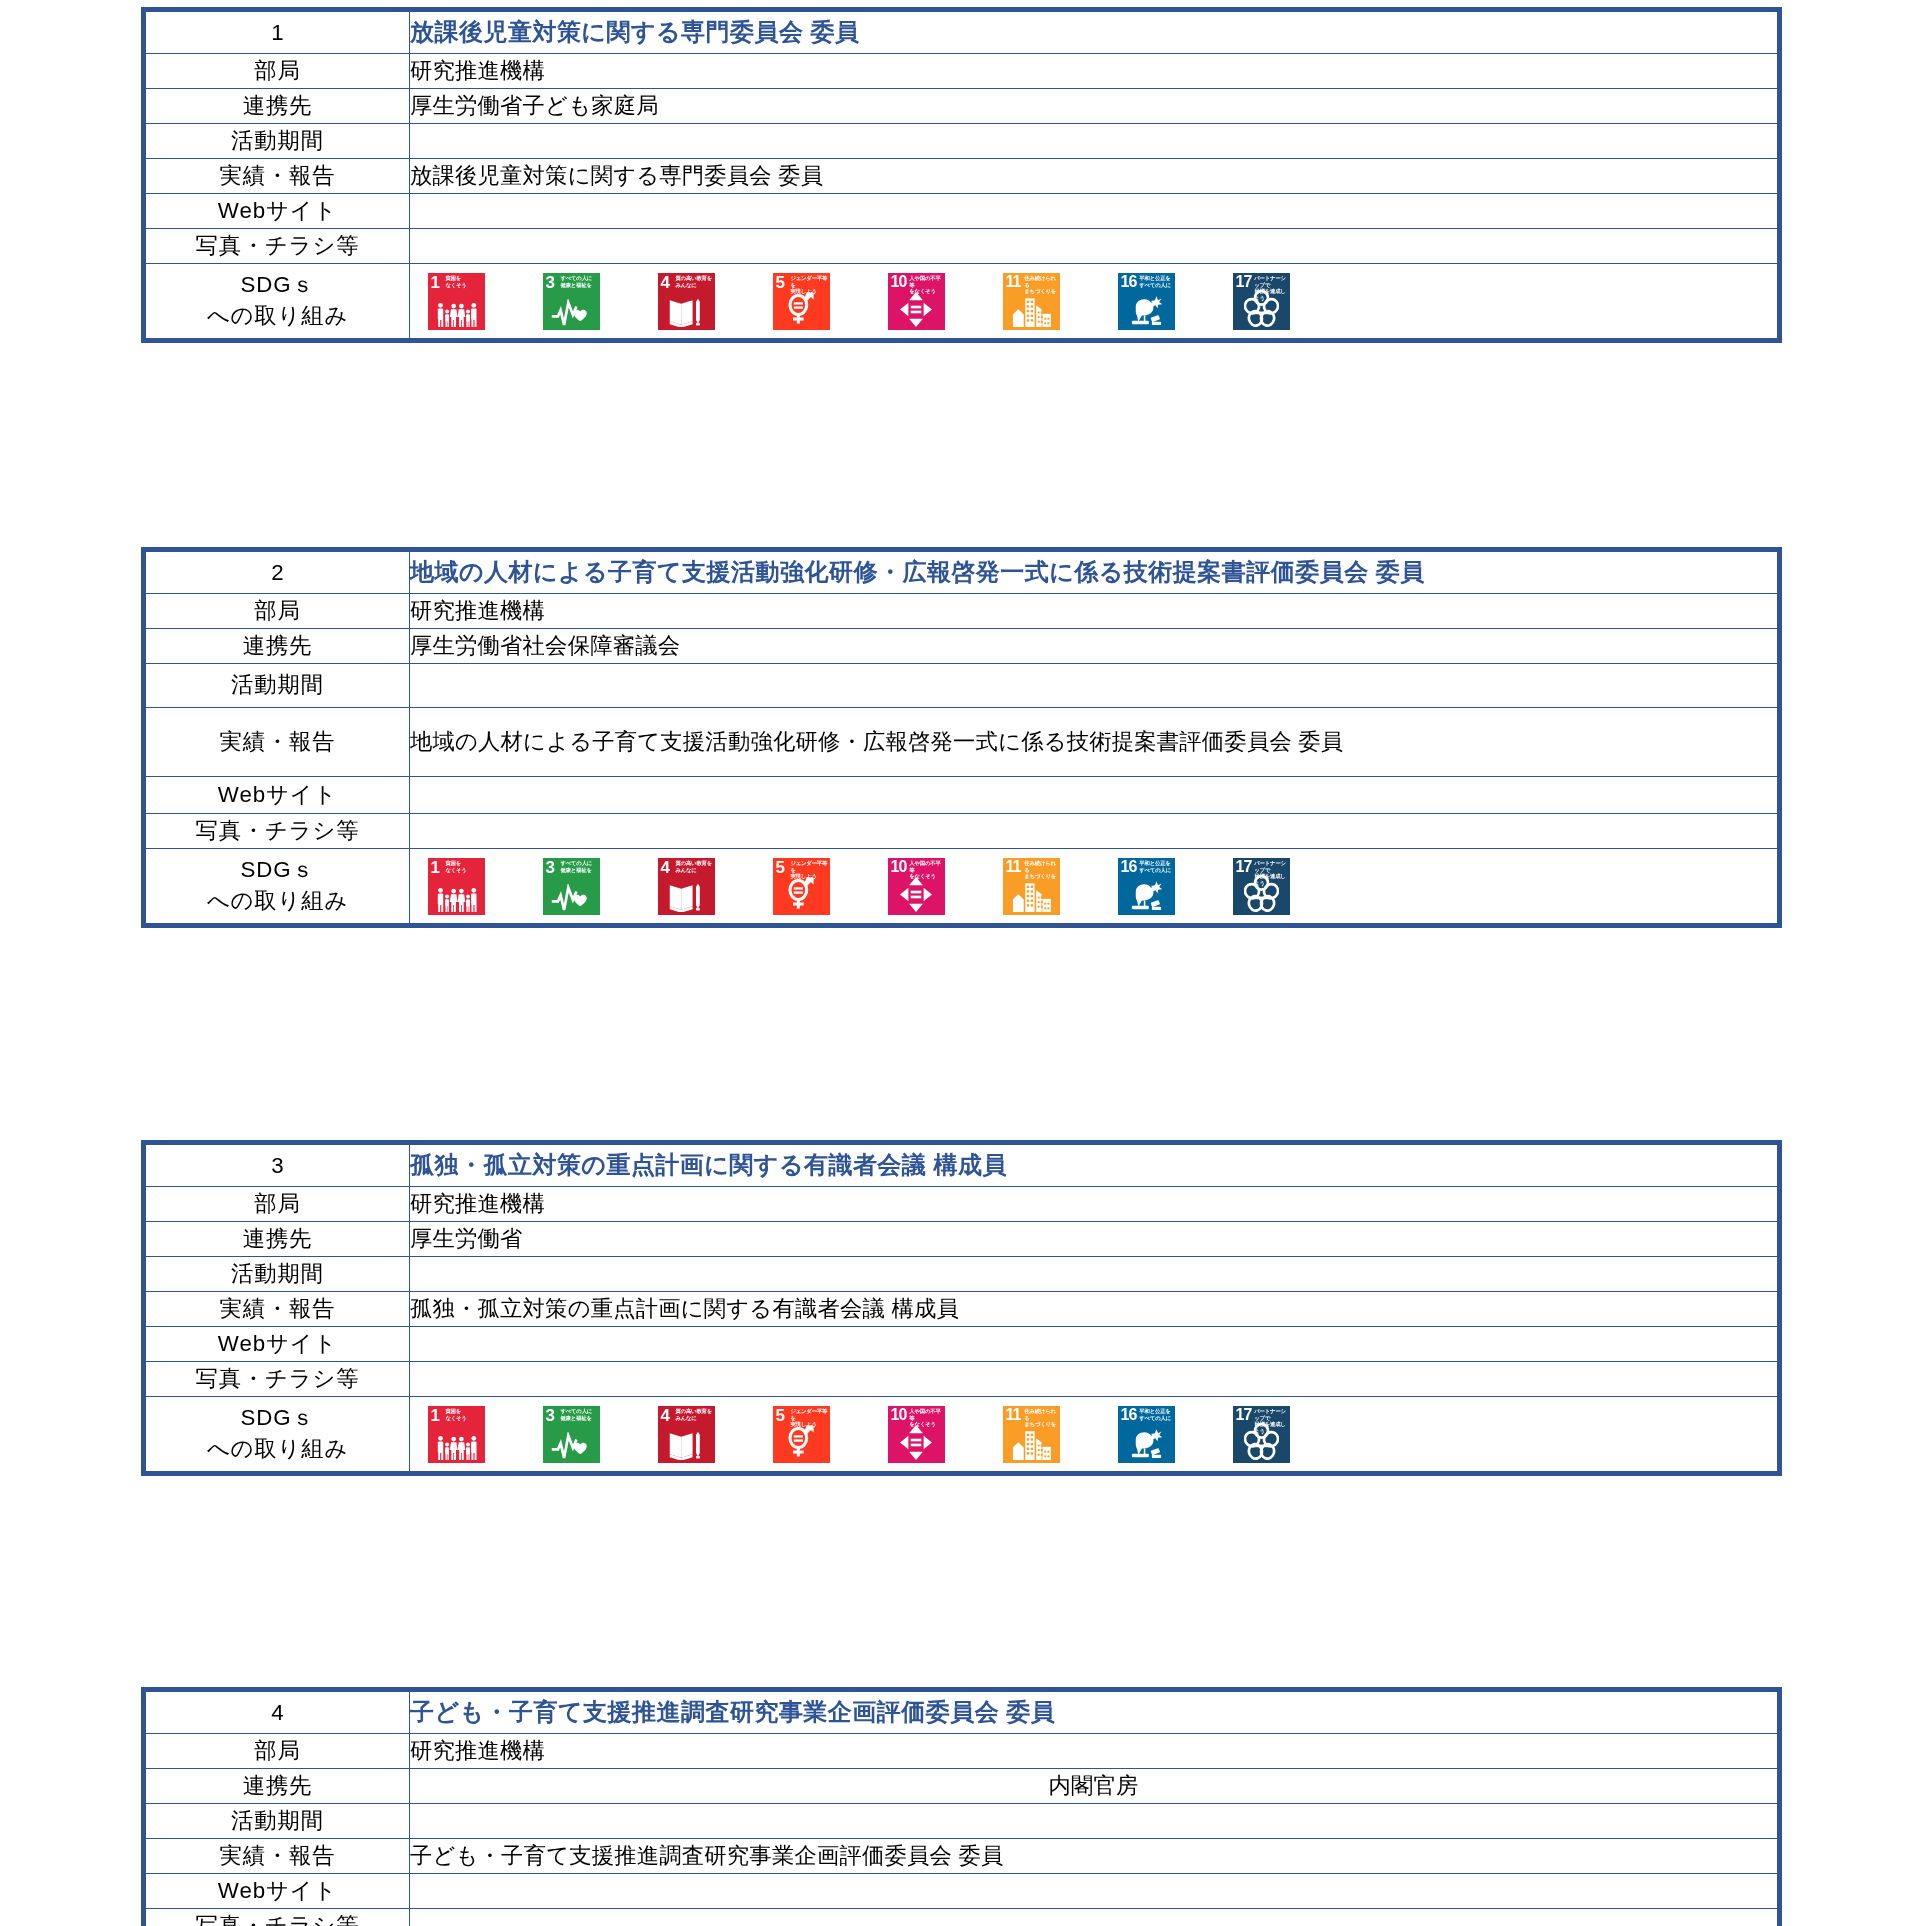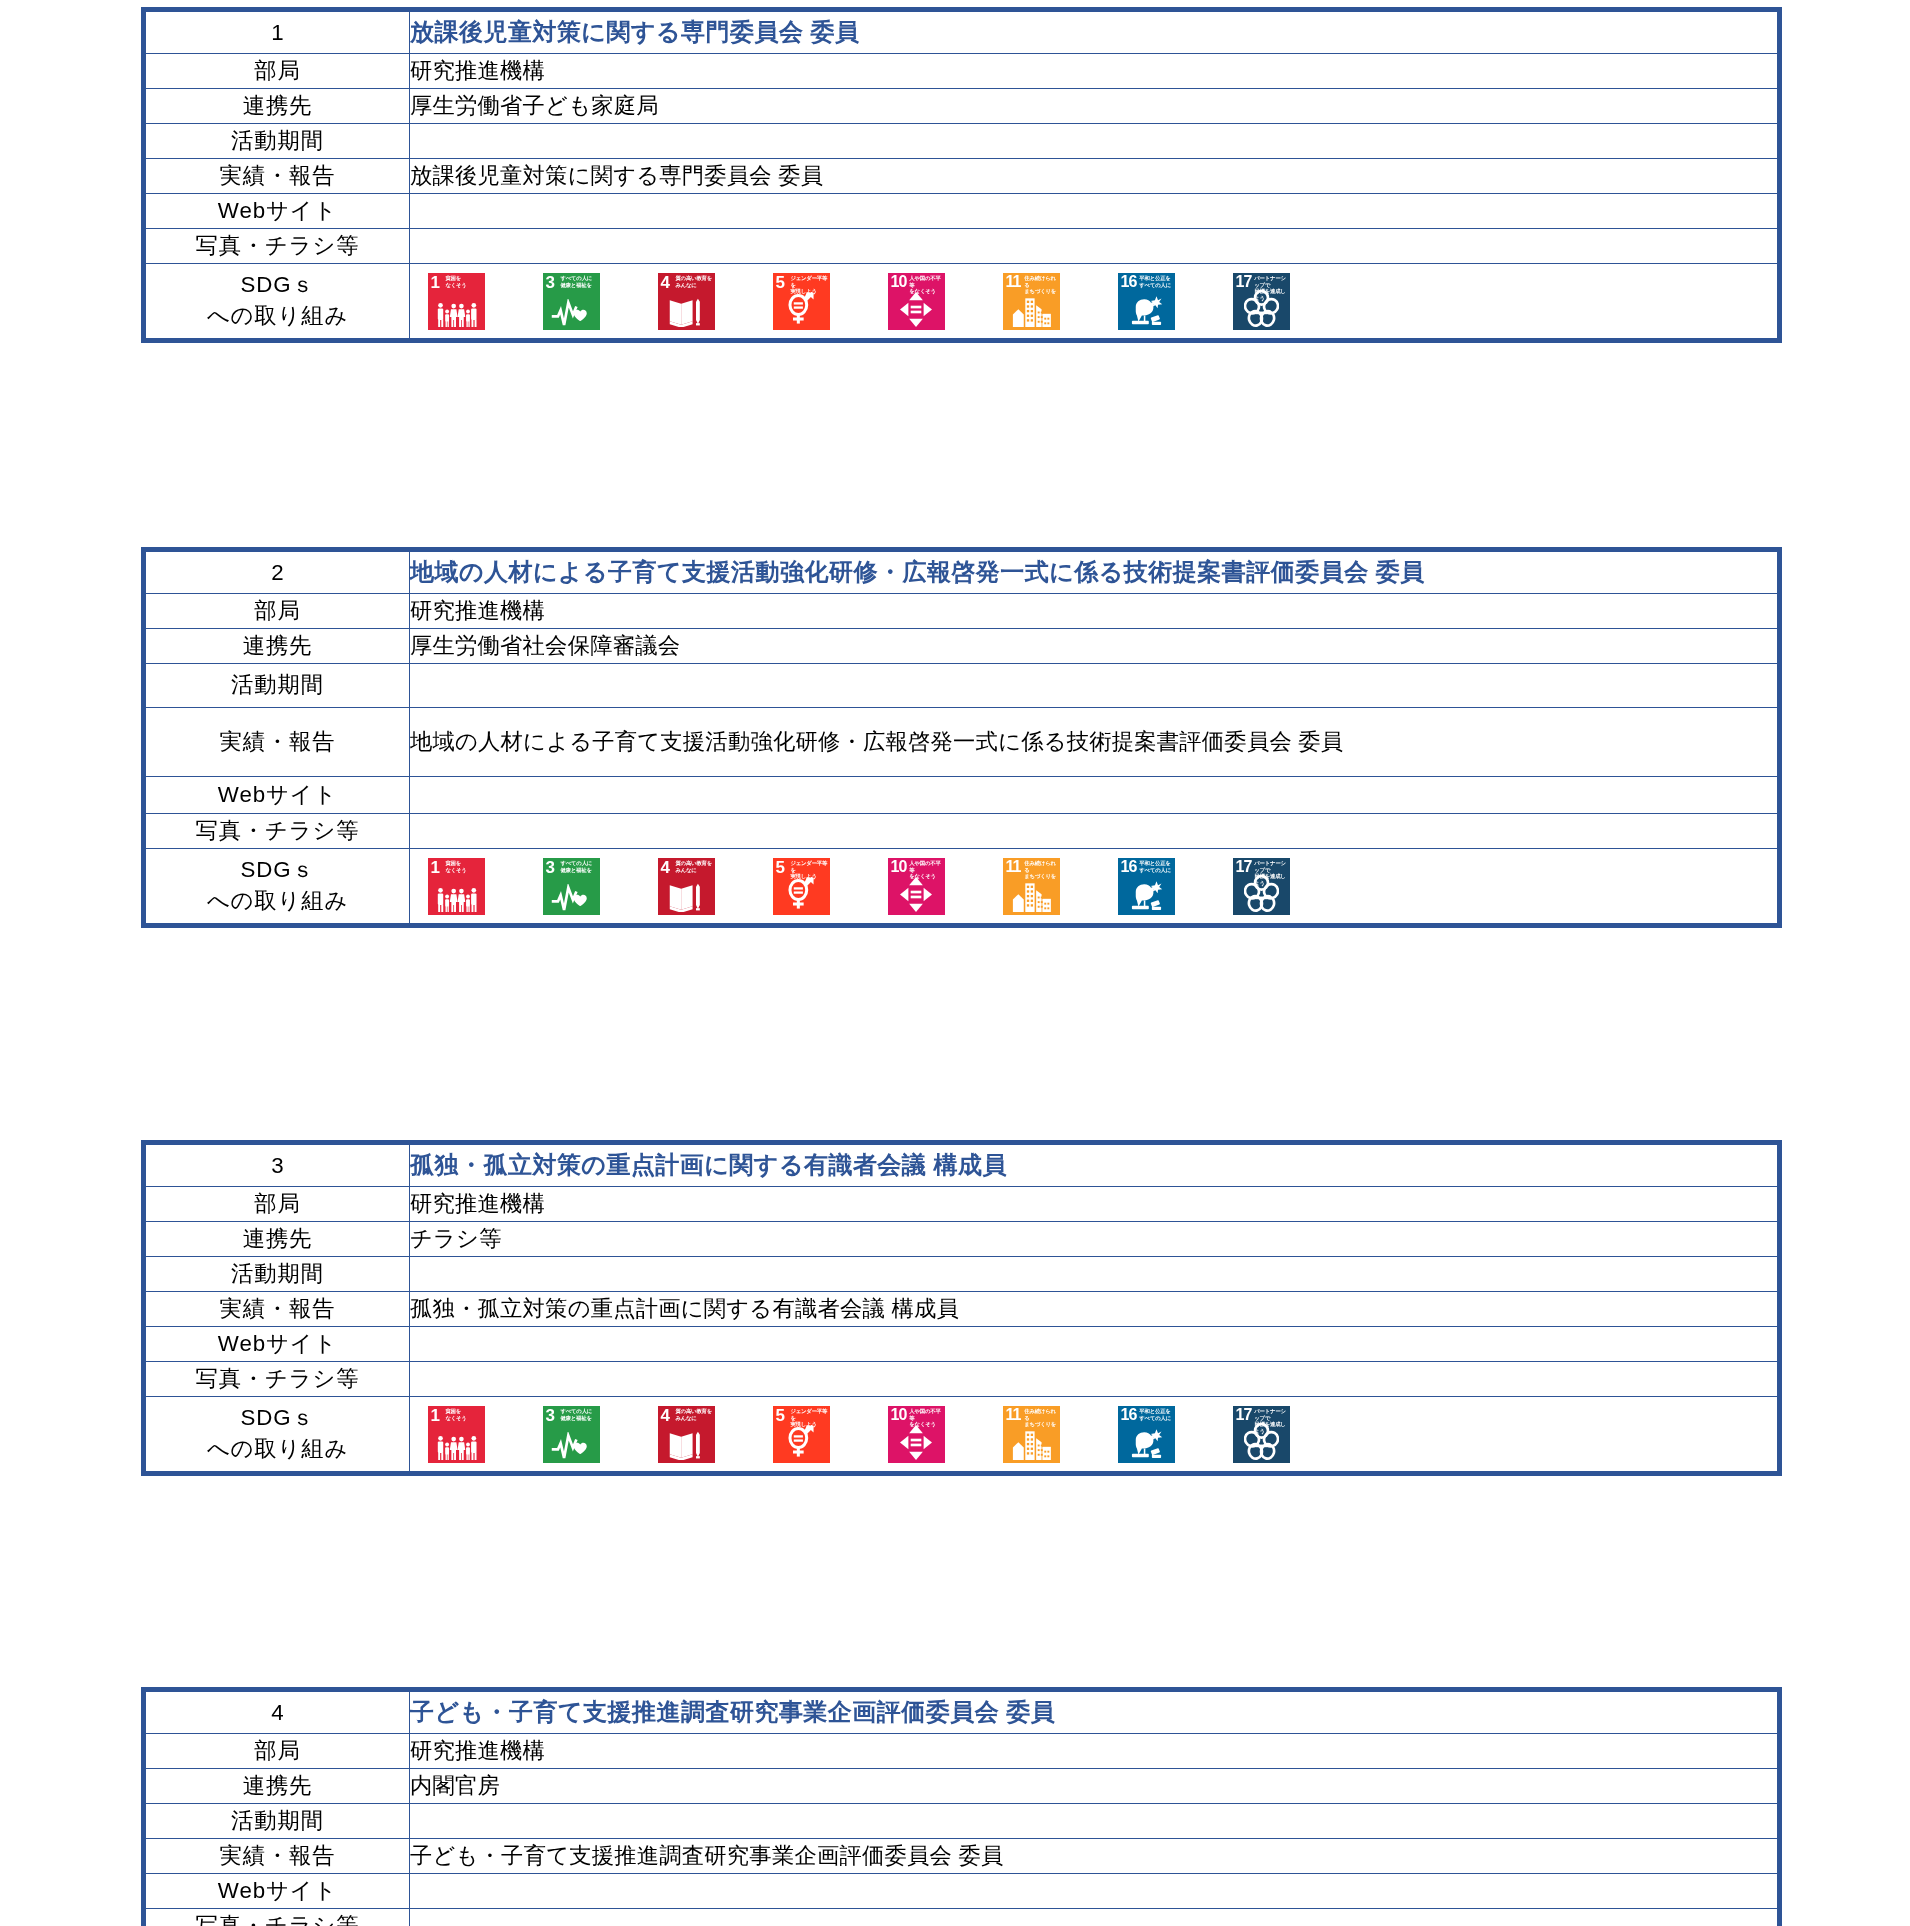--- a/index.html
+++ b/index.html
@@ -577,21 +577,21 @@
         <tr style="height:42px;">
           <td class="num" style="border-color: rgb(46, 84, 150);">3</td>
           <td class="title" style="border-color: rgb(46, 84, 150); color: rgb(46, 84, 150);">孤独・孤立対策の重点計画に関する有識者会議 構成員</td>
         </tr>
         <tr style="height:35px;">
           <td class="lab" style="border-color: rgb(46, 84, 150);">部局</td>
           <td class="val" style="border-color: rgb(46, 84, 150);">研究推進機構</td>
         </tr>
         <tr style="height:35px;">
           <td class="lab" style="border-color: rgb(46, 84, 150);">連携先</td>
-          <td class="val" style="border-color: rgb(46, 84, 150);">チラシ等</td>
+          <td class="val" style="border-color: rgb(46, 84, 150);">厚生労働省</td>
         </tr>
         <tr style="height:35px;">
           <td class="lab" style="border-color: rgb(46, 84, 150);">活動期間</td>
           <td class="val" style="border-color: rgb(46, 84, 150);"></td>
         </tr>
         <tr style="height:35px;">
           <td class="lab" style="border-color: rgb(46, 84, 150);">実績・報告</td>
           <td class="val" style="border-color: rgb(46, 84, 150);">孤独・孤立対策の重点計画に関する有識者会議 構成員</td>
         </tr>
         <tr style="height:35px;">
@@ -795,21 +795,21 @@
         <tr style="height:42px;">
           <td class="num" style="border-color: rgb(46, 84, 150);">4</td>
           <td class="title" style="border-color: rgb(46, 84, 150); color: rgb(46, 84, 150);">子ども・子育て支援推進調査研究事業企画評価委員会 委員</td>
         </tr>
         <tr style="height:35px;">
           <td class="lab" style="border-color: rgb(46, 84, 150);">部局</td>
           <td class="val" style="border-color: rgb(46, 84, 150);">研究推進機構</td>
         </tr>
         <tr style="height:35px;">
           <td class="lab" style="border-color: rgb(46, 84, 150);">連携先</td>
-          <td class="val" style="border-color: rgb(46, 84, 150);">内閣官房</td>
+          <td class="val" style="border-color: rgb(46, 84, 150); text-align: center;">内閣官房</td>
         </tr>
         <tr style="height:35px;">
           <td class="lab" style="border-color: rgb(46, 84, 150);">活動期間</td>
           <td class="val" style="border-color: rgb(46, 84, 150);"></td>
         </tr>
         <tr style="height:35px;">
           <td class="lab" style="border-color: rgb(46, 84, 150);">実績・報告</td>
           <td class="val" style="border-color: rgb(46, 84, 150);">子ども・子育て支援推進調査研究事業企画評価委員会 委員</td>
         </tr>
         <tr style="height:35px;">

